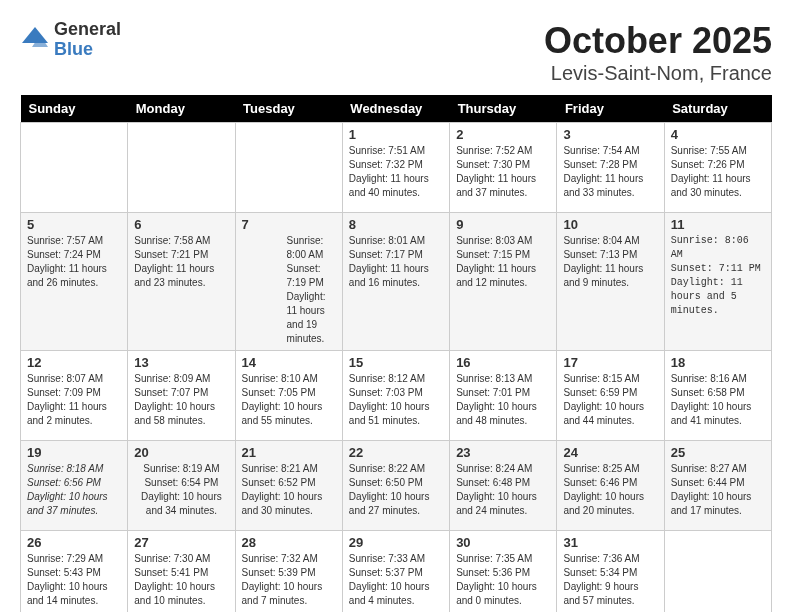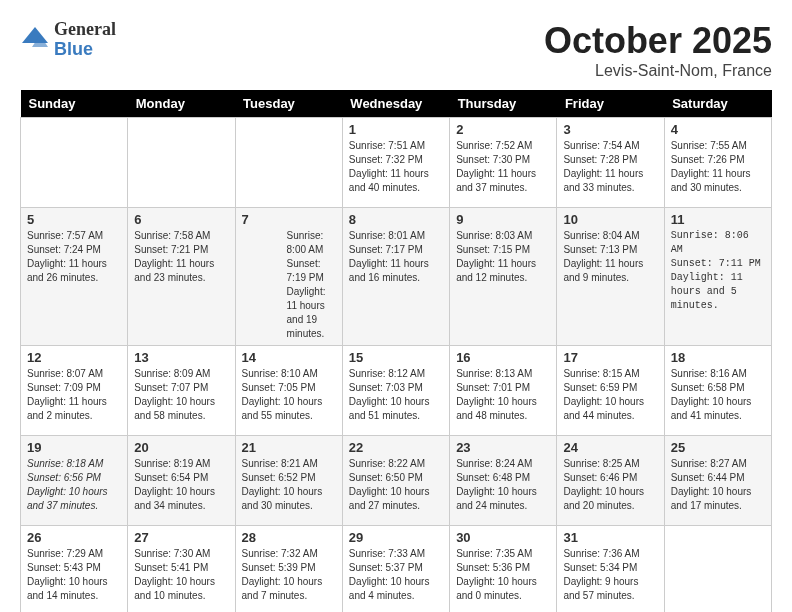--- a/index.html
+++ b/index.html
@@ -22,42 +22,41 @@
     }
     .logo-text {
       display: flex;
       flex-direction: column;
       line-height: 1.1;
     }
     .logo-general {
       font-size: 18px;
       font-weight: bold;
       color: #333;
-      font-family: Liberation Serif, serif;
     }
     .logo-blue {
       font-size: 18px;
       font-weight: bold;
       color: #3a7bbf;
     }
     .logo-icon {
       width: 30px;
       height: 30px;
       margin-right: 4px;
     }
     .title-section {
       text-align: right;
     }
     .month-title {
       font-size: 36px;
       font-weight: bold;
       color: #222;
     }
     .location {
-      font-size: 16px;
+      font-size: 20px;
       color: #444;
     }
     table {
       width: 100%;
       border-collapse: collapse;
       table-layout: fixed;
     }
     th {
       background-color: #3a7bbf;
       color: white;
@@ -245,21 +244,21 @@
       </tr>
       <tr>
         <td>
           <span class="day-number">19</span>
           <div class="day-info" style="white-space: pre-line; font-style: italic;">Sunrise: 8:18 AM
 Sunset: 6:56 PM
 Daylight: 10 hours and 37 minutes.</div>
         </td>
         <td>
           <span class="day-number">20</span>
-          <div class="day-info" style="white-space: pre-line;">Sunrise: 8:19 AM
+          <div class="day-info" style="white-space: pre-line; text-align: center;">Sunrise: 8:19 AM
 Sunset: 6:54 PM
 Daylight: 10 hours and 34 minutes.</div>
         </td>
         <td>
           <span class="day-number">21</span>
           <div class="day-info" style="white-space: pre-line;">Sunrise: 8:21 AM
 Sunset: 6:52 PM
 Daylight: 10 hours and 30 minutes.</div>
         </td>
         <td>

